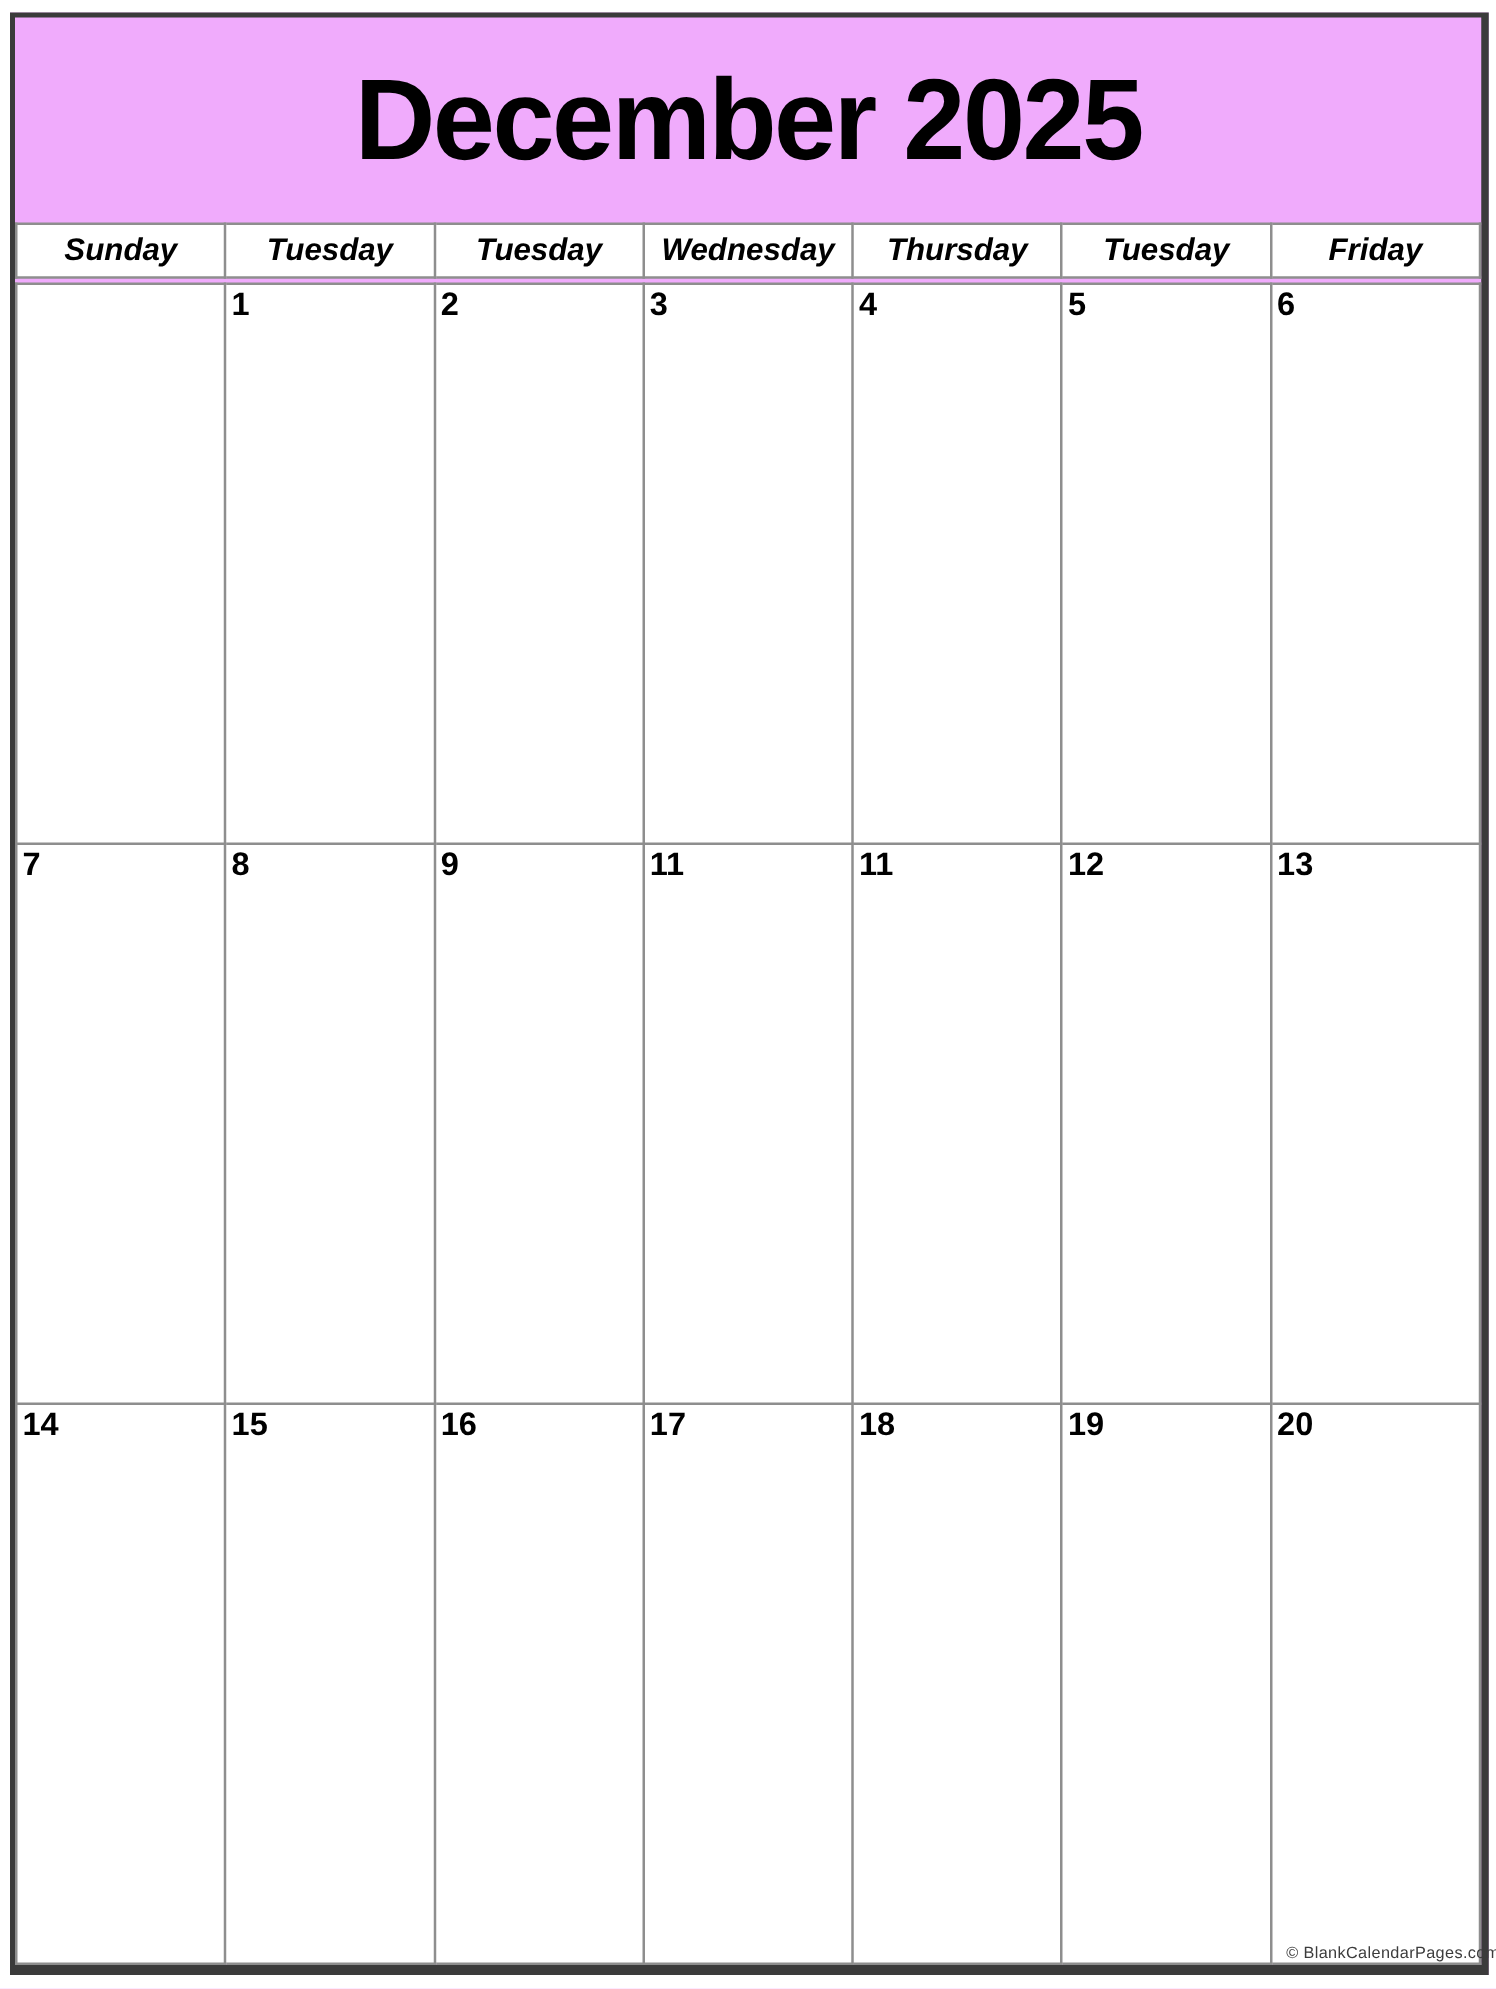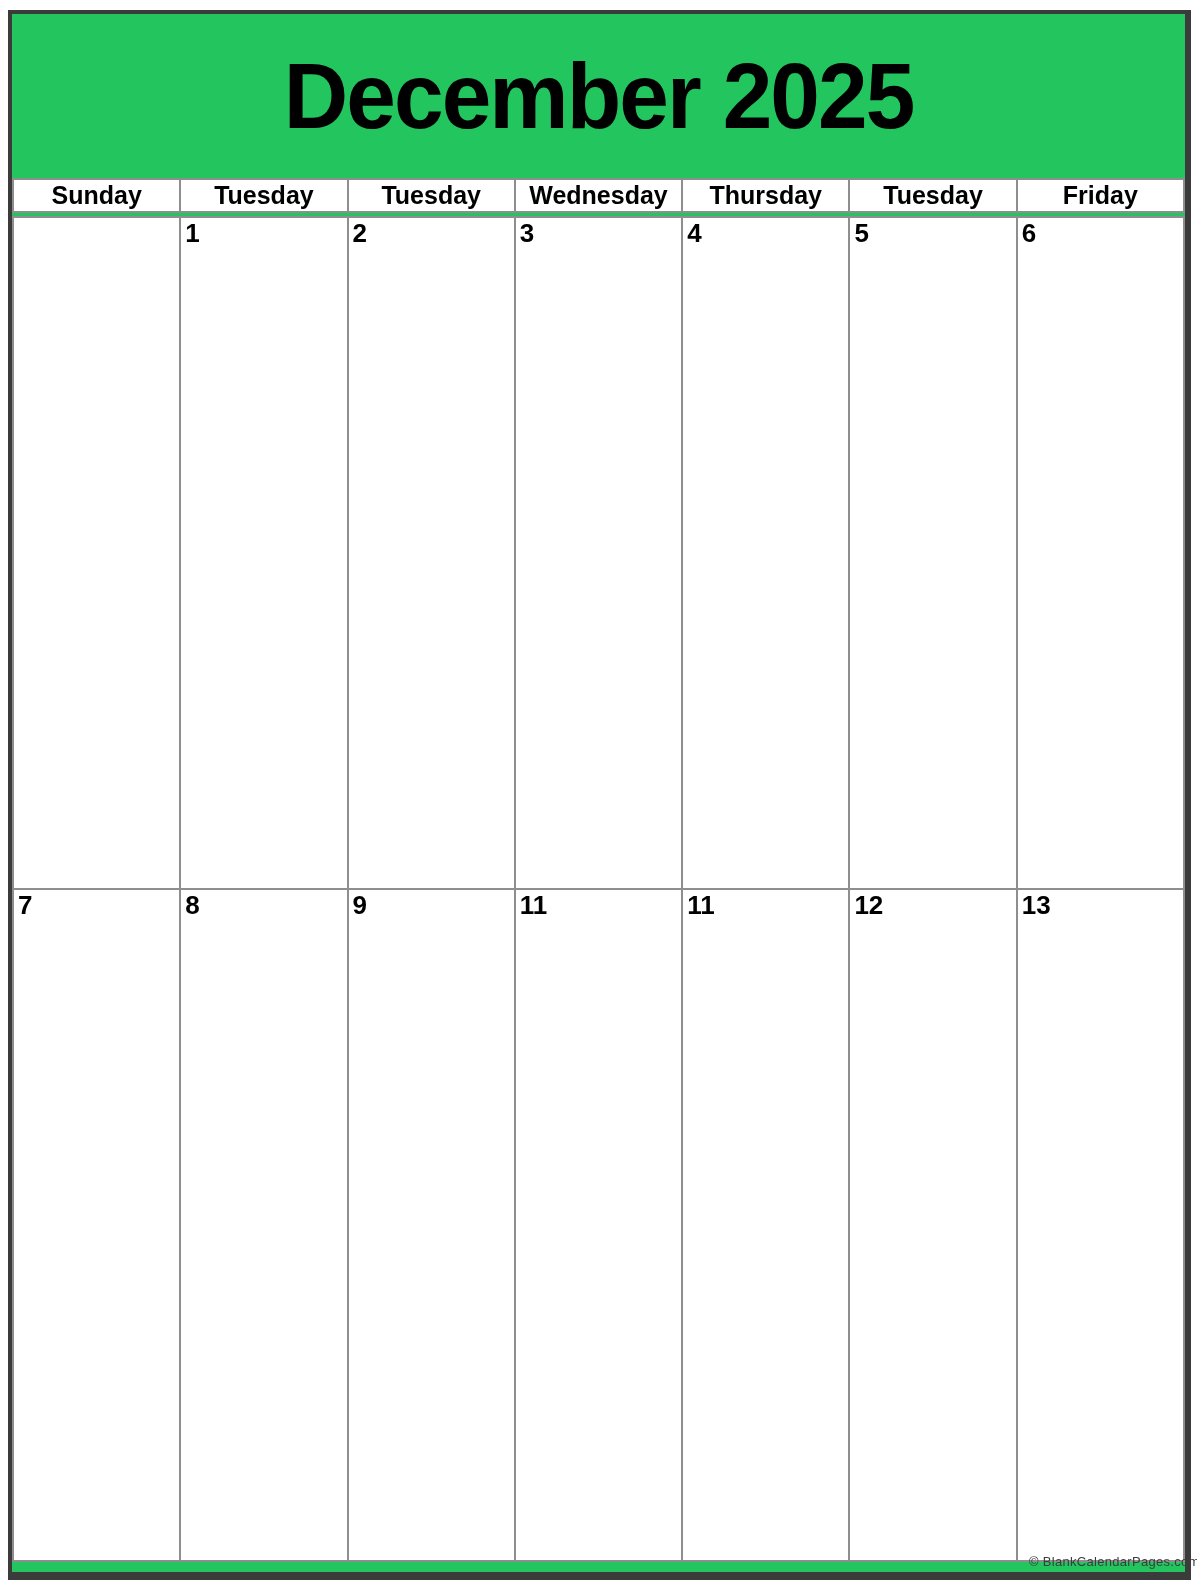--- a/index.html
+++ b/index.html
@@ -7,21 +7,21 @@
     padding: 0;
     background: #ffffff;
     font-family: "Liberation Sans", sans-serif;
     color: #000000;
   }
   .page {
     position: relative;
     margin: 10px 0 0 8px;
     width: 1173px;
     height: 1558px;
-    background: #22c55e;
+    background: #f0abfc;
     border: 4px solid #3b3b3b;
     border-right-width: 6px;
     border-bottom-width: 8px;
   }
   .title-area {
     height: 164px;
     display: flex;
     align-items: center;
     justify-content: center;
   }
@@ -32,21 +32,22 @@
     transform: scaleX(0.97);
     white-space: nowrap;
     line-height: 1;
   }
   table {
     width: 100%;
     border-collapse: collapse;
     table-layout: fixed;
   }
   .weekday-table {
-    height: 35px;
+    height: 45px;
+    font-style: italic;
   }
   .weekday-table th {
     border: 2px solid #8e8e8e;
     font-size: 25px;
     font-weight: bold;
     text-align: center;
     vertical-align: middle;
     background: #ffffff;
     padding: 0;
   }
@@ -115,18 +116,27 @@
       </tr>
       <tr>
         <td><span class="day-num">7</span></td>
         <td><span class="day-num">8</span></td>
         <td><span class="day-num">9</span></td>
         <td><span class="day-num">11</span></td>
         <td><span class="day-num">11</span></td>
         <td><span class="day-num">12</span></td>
         <td><span class="day-num">13</span></td>
       </tr>
+      <tr>
+        <td><span class="day-num">14</span></td>
+        <td><span class="day-num">15</span></td>
+        <td><span class="day-num">16</span></td>
+        <td><span class="day-num">17</span></td>
+        <td><span class="day-num">18</span></td>
+        <td><span class="day-num">19</span></td>
+        <td><span class="day-num">20</span></td>
+      </tr>
     </tbody>
   </table>
 
   <span class="credit">© BlankCalendarPages.com</span>
 
 </div>
 
 </body></html>

